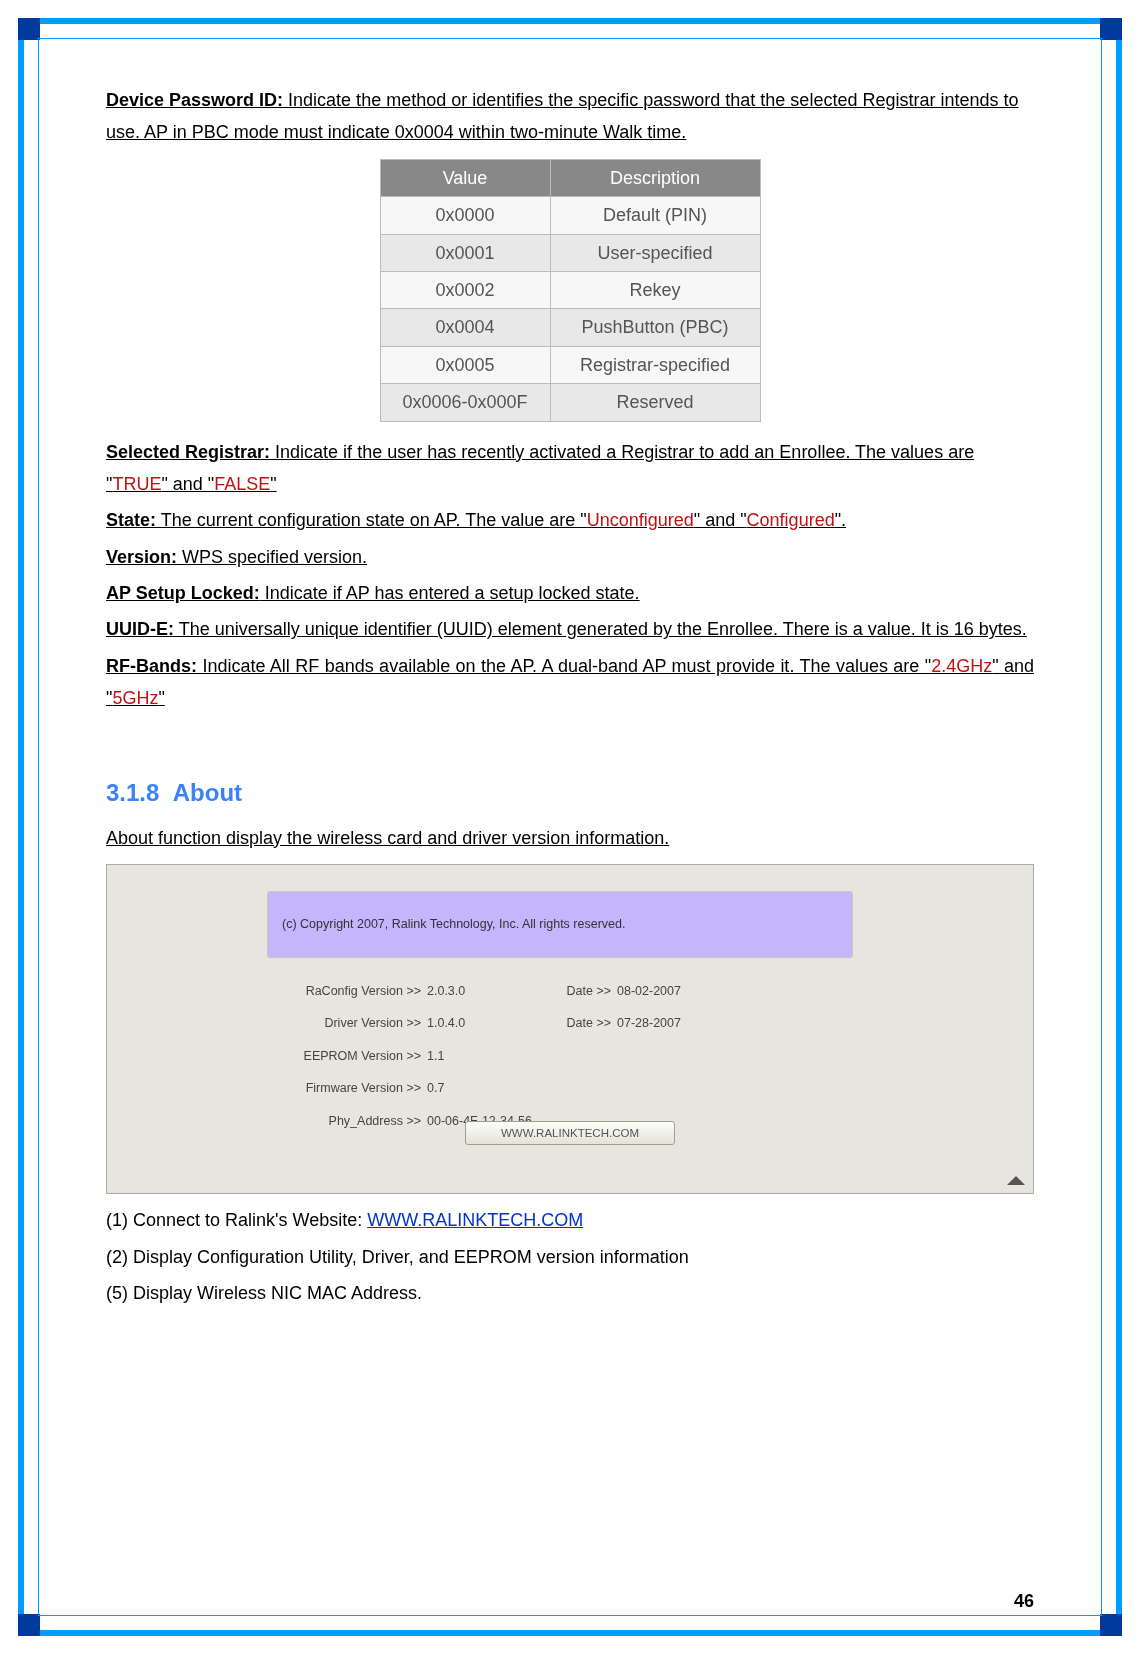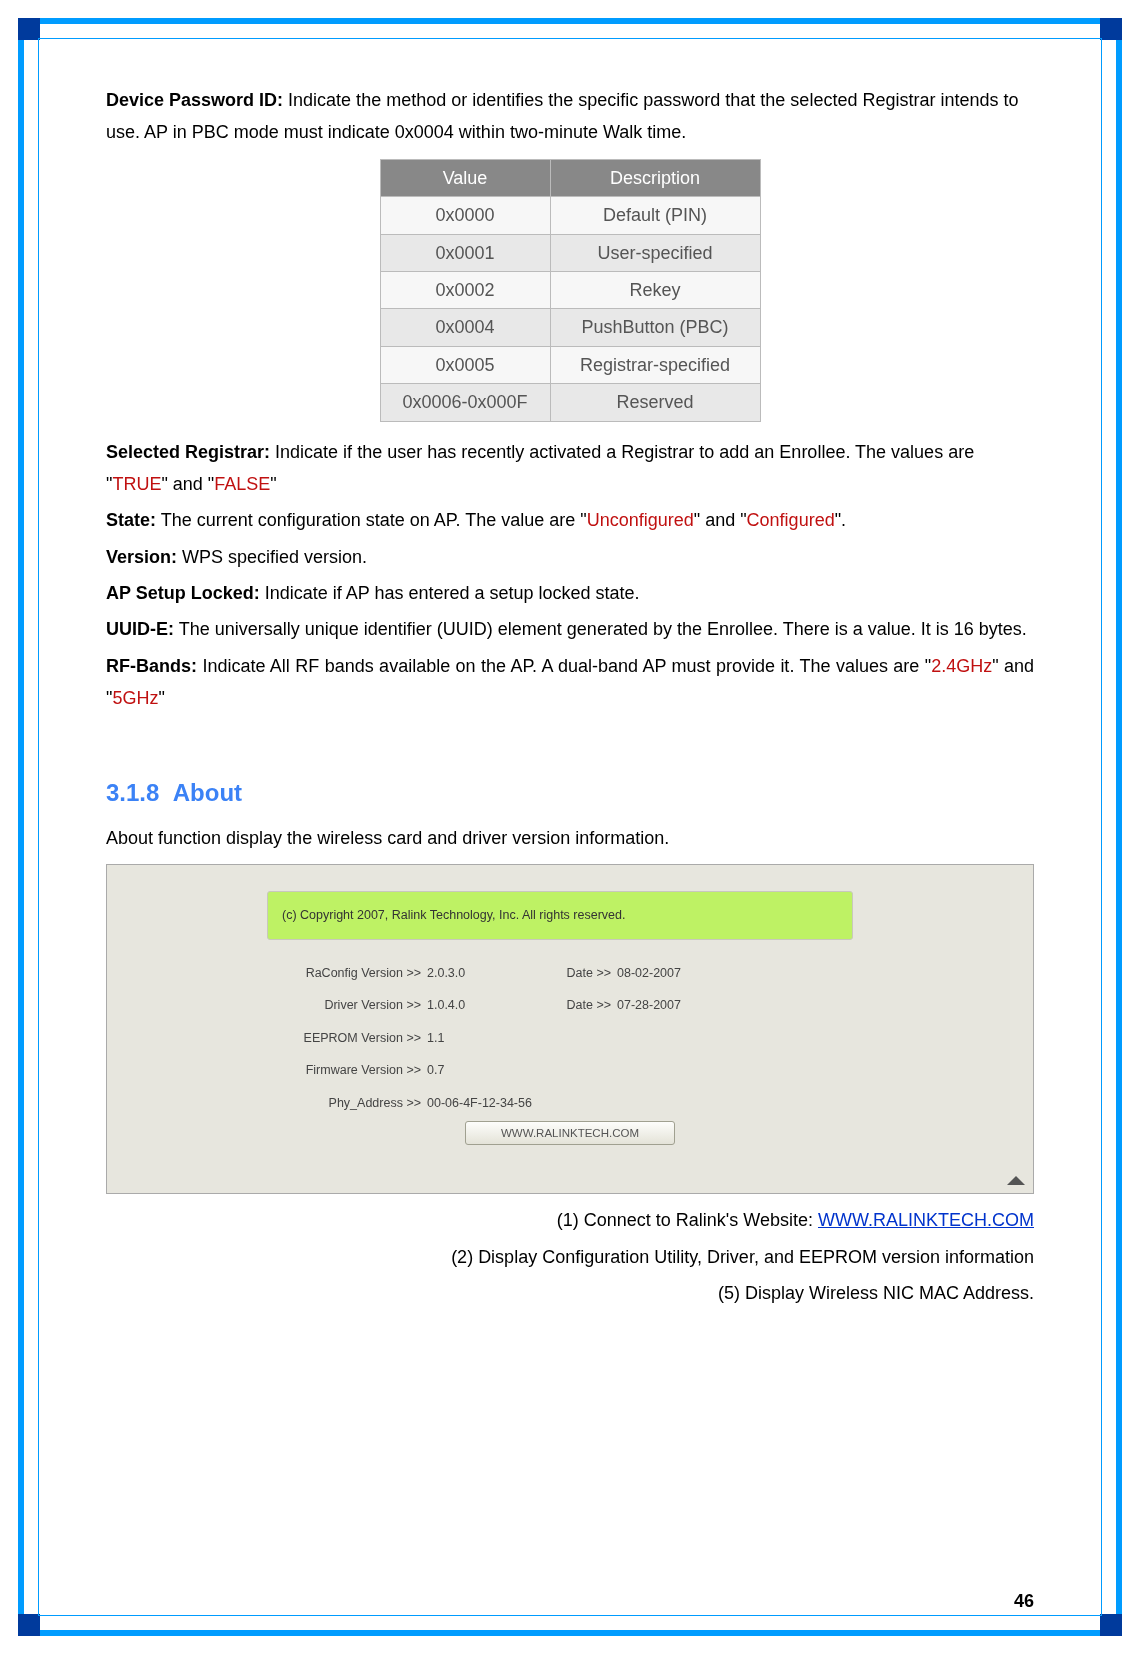--- a/index.html
+++ b/index.html
@@ -33,21 +33,21 @@
   .content {
     position: absolute;
     left: 106px;
     right: 106px;
     top: 84px;
     bottom: 80px;
     font-size: 18px;
     line-height: 1.8;
     color: #000;
   }
-  .para { margin-bottom: 4px; }
+  .para { margin-bottom: 4px; text-decoration: underline; }
   .bold { font-weight: bold; }
   .red { color: #c01010; text-align: center; }
   .blue-heading {
     color: #3b82f6;
     font-weight: bold;
     font-size: 24px;
     margin-top: 56px;
     margin-bottom: 8px;
   }
   .link { color: #0033cc; text-decoration: underline; }
@@ -89,24 +89,24 @@
   }
   .about-inner {
     position: absolute;
     left: 160px;
     right: 180px;
     top: 26px;
   }
   .about-copy-panel {
     border: 1px solid #c8c8bc;
     border-radius: 3px;
-    padding: 12px 14px;
+    padding: 21px 14px;
     font-size: 12.5px;
     color: #333;
-    background: #bef264;
+    background: #c4b5fd;
   }
   .about-grid {
     margin-top: 22px;
     margin-left: -10px;
     display: grid;
     grid-template-columns: 170px 120px 70px 120px;
     row-gap: 10px;
     font-size: 12.5px;
   }
   .about-grid .lab { text-align: right; padding-right: 6px; }
@@ -129,21 +129,21 @@
     position: absolute;
     right: 8px;
     bottom: 8px;
     width: 0; height: 0;
     border-left: 9px solid transparent;
     border-right: 9px solid transparent;
     border-bottom: 9px solid #555;
   }
 
   .list-items { margin-top: 10px; }
-  .list-items .li { margin-bottom: 4px; text-align: right; }
+  .list-items .li { margin-bottom: 4px; }
 
   .page-num {
     position: absolute;
     right: 106px;
     bottom: 42px;
     font-weight: bold;
     font-size: 18px;
   }
 </style>
 </head>

